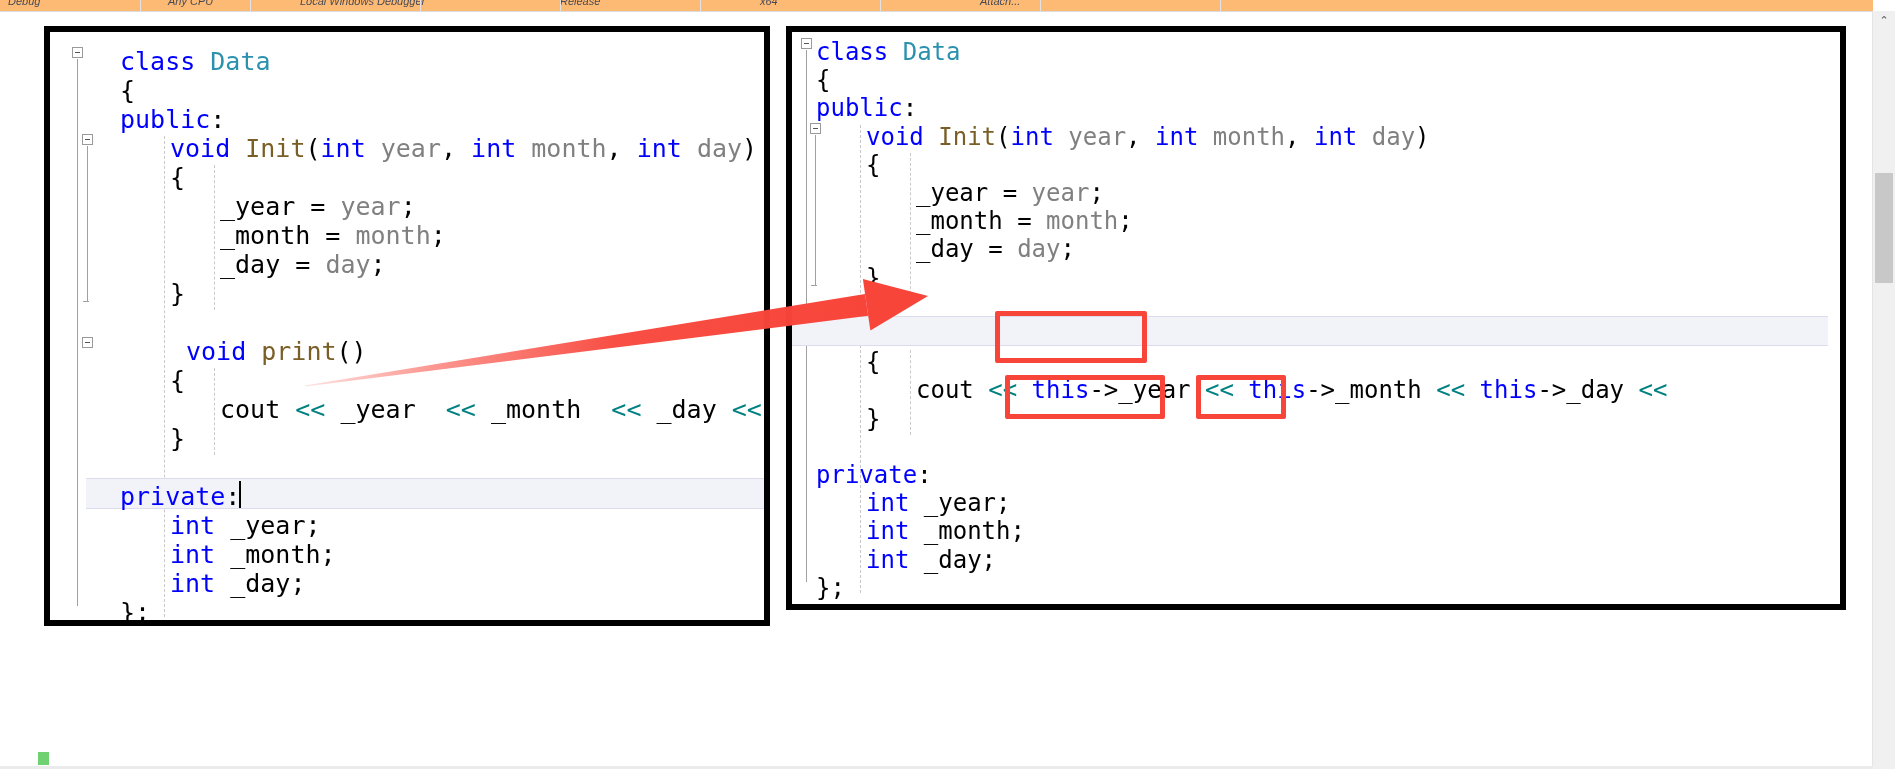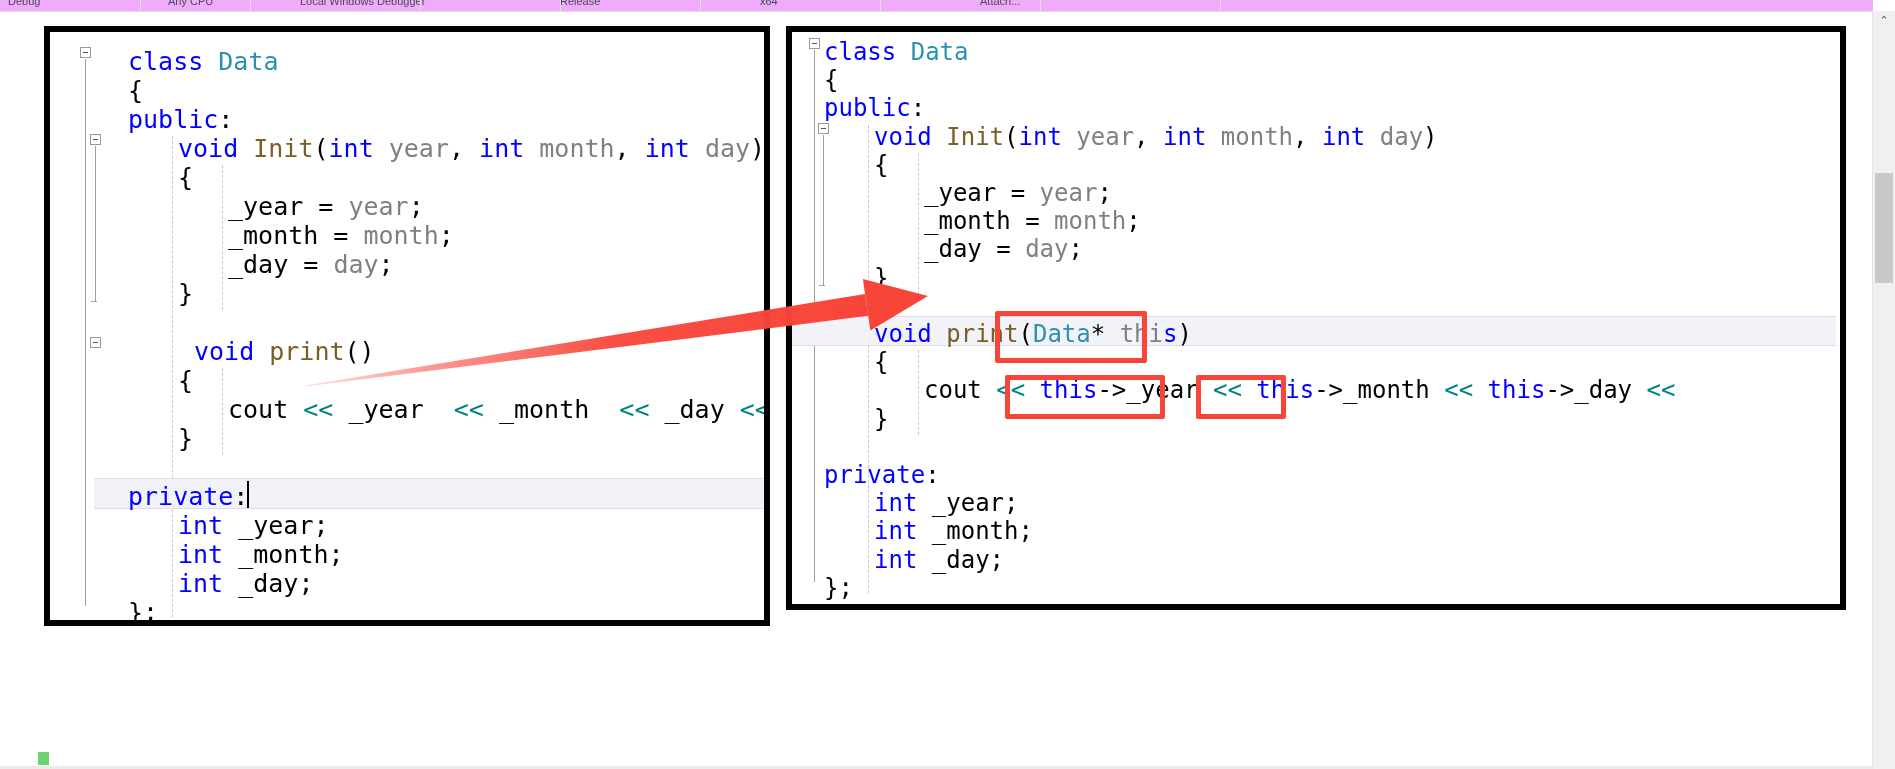--- a/index.html
+++ b/index.html
@@ -12,23 +12,24 @@
   #root {
     position: relative;
     width: 1895px; height: 769px;
     background: #ffffff;
   }
 
   
   .toolbar-strip {
     position: absolute; left: 0; top: 0;
     width: 1873px; height: 11px;
-    background: #f0abfc;
+    background: #fdba74;
     border-bottom: 1px solid #dcdcdc;
     overflow: hidden;
+    font-style: italic;
   }
   .tb-item {
     position: absolute; top: -4px;
     font-family: "Liberation Sans", sans-serif;
     font-size: 11px; color: #4a4a55;
     white-space: nowrap;
     line-height: 11px;
   }
   .tb-sep {
     position: absolute; top: 0px;
@@ -42,21 +43,21 @@
     background: #ffffff;
     border: 6px solid #000000;
     box-sizing: border-box;
     overflow: hidden;
   }
   #panel-left  { left: 44px;  top: 26px; width: 726px; height: 600px; }
   #panel-right { left: 786px; top: 26px; width: 1060px; height: 584px; }
 
   .code-area {
     position: absolute;
-    left: 16px; top: 0;
+    left: 8px; top: 0;
     width: 100%; height: 100%;
     background: #ffffff;
     border-radius: 16px;
   }
 
   
   .gutter {
     position: absolute; left: 0; top: 0;
     width: 30px; height: 100%;
   }
@@ -257,21 +258,20 @@
         <div class="line" style="left: 16px; top: 8px;"><span class="kw">class </span><span class="typ">Data</span></div>
         <div class="line" style="left: 16px; top: 36.2px;"><span class="br">{</span></div>
         <div class="line" style="left: 16px; top: 64.4px;"><span class="kw">public</span><span class="pl">:</span></div>
         <div class="line" style="left: 66px; top: 92.6px;"><span class="kw">void </span><span class="fn">Init</span><span class="pl">(</span><span class="kw">int </span><span class="par">year</span><span class="pl">, </span><span class="kw">int </span><span class="par">month</span><span class="pl">, </span><span class="kw">int </span><span class="par">day</span><span class="pl">)</span></div>
         <div class="line" style="left: 66px; top: 120.8px;"><span class="br">{</span></div>
         <div class="line" style="left: 116px; top: 149px;"><span class="pl">_year </span><span class="pl">= </span><span class="par">year</span><span class="pl">;</span></div>
         <div class="line" style="left: 116px; top: 177.2px;"><span class="pl">_month </span><span class="pl">= </span><span class="par">month</span><span class="pl">;</span></div>
         <div class="line" style="left: 116px; top: 205.4px;"><span class="pl">_day </span><span class="pl">= </span><span class="par">day</span><span class="pl">;</span></div>
         <div class="line" style="left: 66px; top: 233.6px;"><span class="br">}</span></div>
         <div class="line" style="left: 16px; top: 261.8px;"><span class="pl"></span></div>
-        <div class="line" style="left: 66px; top: 290px;"><span class="kw">void </span><span class="fn">print</span><span class="pl">(</span><span class="typ">Data</span><span class="pl">* </span><span class="par">thi</span><span class="kw">s</span><span class="pl">)</span></div>
         <div class="line" style="left: 66px; top: 318.2px;"><span class="br">{</span></div>
         <div class="line" style="left: 116px; top: 346.4px;"><span class="pl">cout </span><span class="op">&lt;&lt; </span><span class="kw">this</span><span class="pl">-&gt;_year </span><span class="op">&lt;&lt; </span><span class="kw">this</span><span class="pl">-&gt;</span><span class="pl">_month </span><span class="op">&lt;&lt; </span><span class="kw">this</span><span class="pl">-&gt;_day </span><span class="op">&lt;&lt;</span></div>
         <div class="line" style="left: 66px; top: 374.6px;"><span class="br">}</span></div>
         <div class="line" style="left: 16px; top: 402.8px;"><span class="pl"></span></div>
         <div class="line" style="left: 16px; top: 431px;"><span class="kw">private</span><span class="pl">:</span></div>
         <div class="line" style="left: 66px; top: 459.2px;"><span class="kw">int </span><span class="pl">_year;</span></div>
         <div class="line" style="left: 66px; top: 487.4px;"><span class="kw">int </span><span class="pl">_month;</span></div>
         <div class="line" style="left: 66px; top: 515.6px;"><span class="kw">int </span><span class="pl">_day;</span></div>
         <div class="line" style="left: 16px; top: 543.8px;"><span class="br">};</span></div>
       </div>

